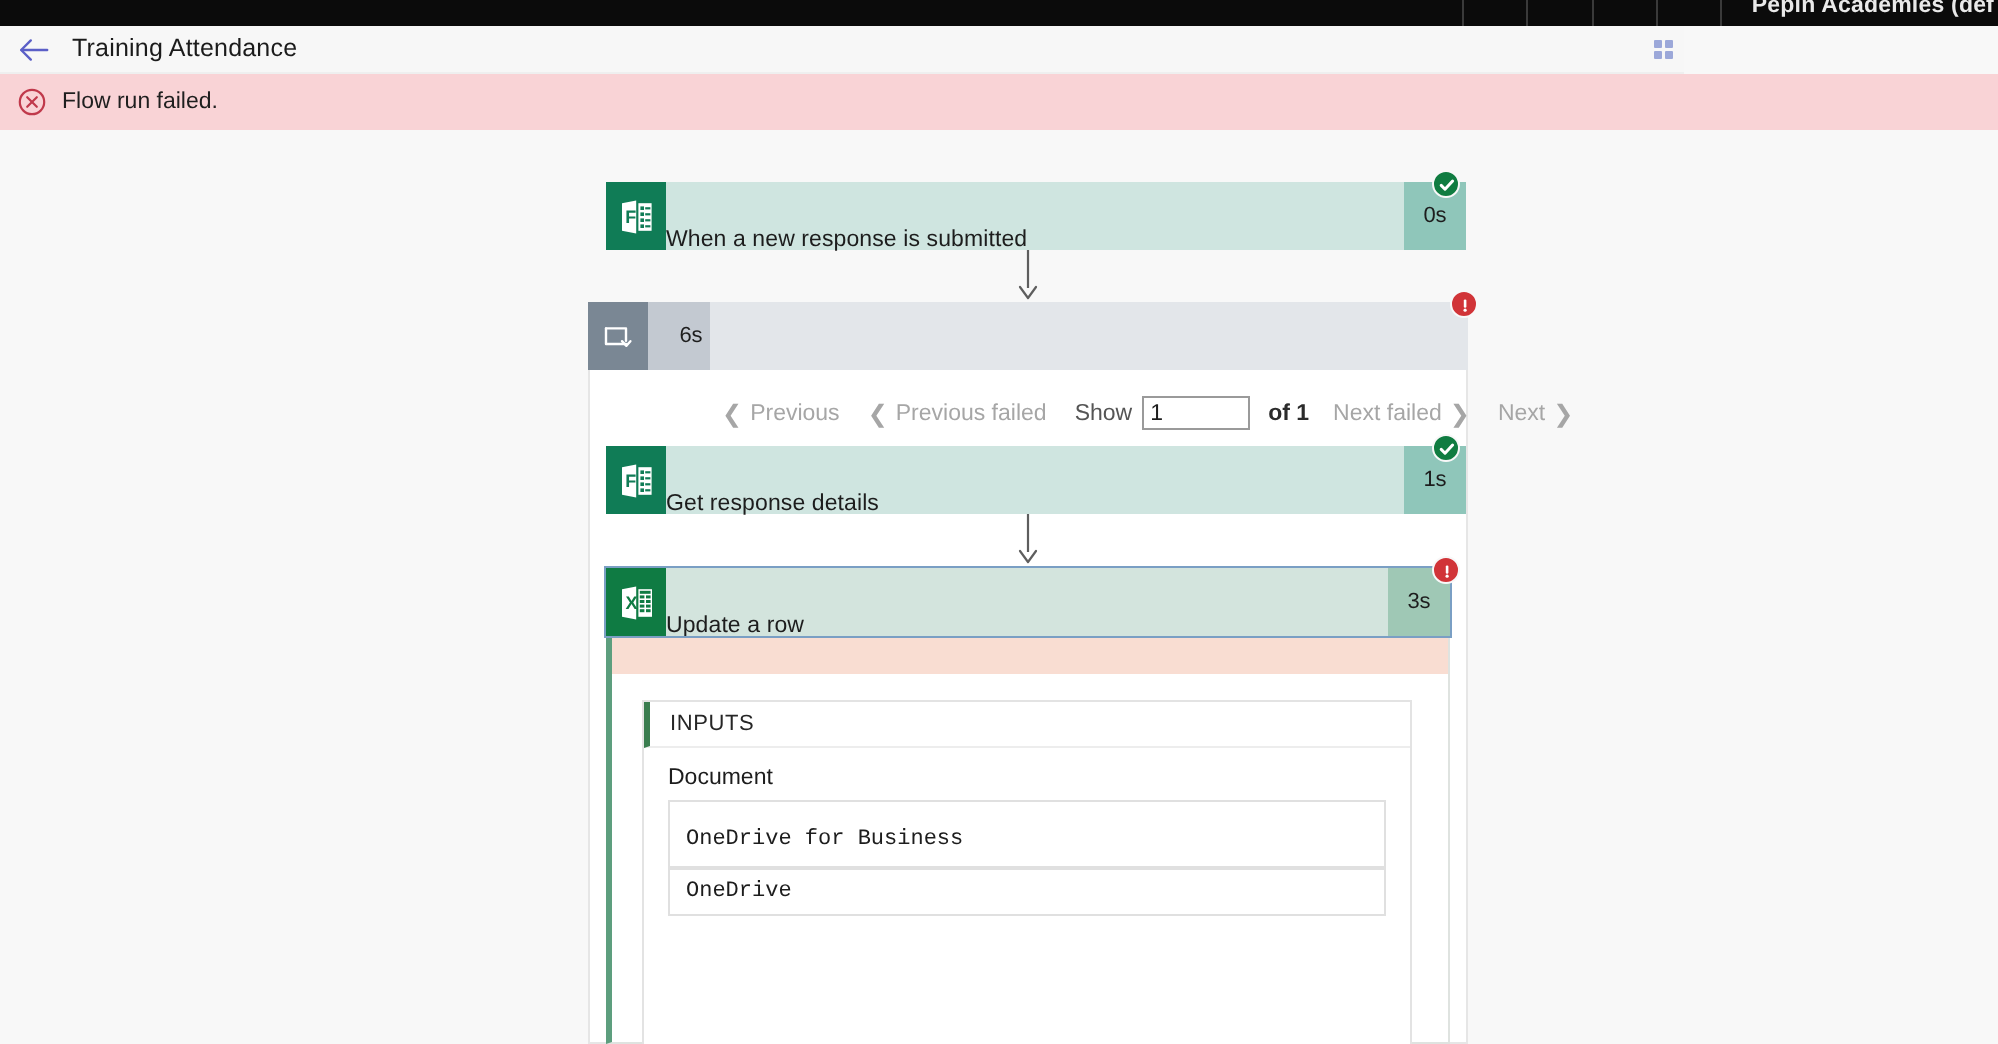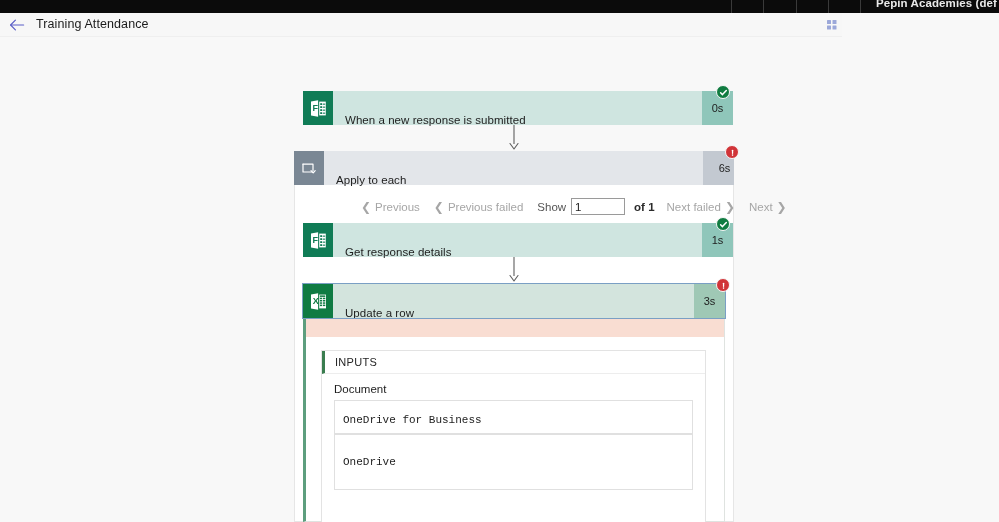--- a/index.html
+++ b/index.html
@@ -113,21 +113,20 @@
     width: 30px;
     flex: 0 0 30px;
     display: flex;
     align-items: center;
     justify-content: center;
   }
   .action-title {
     flex: 1 1 auto;
     display: flex;
     align-items: center;
-    padding-left: 12px;
     font-size: 11.5px;
     color: #1d1d1d;
     letter-spacing: .05px;
     margin-top: 24px;
   }
   .action-duration {
     width: 31px;
     flex: 0 0 31px;
     display: flex;
     align-items: center;
@@ -261,21 +260,21 @@
     color: #1d1d1d;
     padding: 9px 0 5px 12px;
   }
   .field-value {
     margin: 0 12px;
     border: 1px solid #e0e0e0;
     background: #ffffff;
     font-family: "Liberation Mono", monospace;
     font-size: 11px;
     color: #1d1d1d;
-    padding: 21px 8px;
+    padding: 5px 8px;
   }
   .field-value.tall { padding: 13px 24px 7px 8px; font-family: Liberation Mono, monospace; }
 </style>
 </head>
 <body>
 
 <div id="app">
 
   <div class="browser-strip">
     <div class="tab-div" style="left:731px;"></div>
@@ -299,20 +298,30 @@
         <g fill="#8d9bd4">
           <rect x="1" y="3" width="4" height="4" rx="0.5"></rect>
           <rect x="6.5" y="3" width="4" height="4" rx="0.5"></rect>
           <rect x="1" y="8.5" width="4" height="4" rx="0.5"></rect>
           <rect x="6.5" y="8.5" width="4" height="4" rx="0.5"></rect>
         </g>
       </svg>
     </div>
   </div>
 
+  <div class="error-banner">
+    <div class="banner-icon">
+      <svg width="14" height="14" viewBox="0 0 14 14">
+        <circle cx="7" cy="7" r="6.1" fill="none" stroke="#c0394b" stroke-width="1.1"></circle>
+        <line x1="4.6" y1="4.6" x2="9.4" y2="9.4" stroke="#c0394b" stroke-width="1.1" stroke-linecap="round"></line>
+        <line x1="9.4" y1="4.6" x2="4.6" y2="9.4" stroke="#c0394b" stroke-width="1.1" stroke-linecap="round"></line>
+      </svg>
+    </div>
+    <div class="banner-text">Flow run failed.</div>
+  </div>
 
   <div class="canvas">
 
     <div class="action-card card-success" style="left:303px; top:26px; width:430px;">
       <div class="action-icon">
         <svg width="19" height="19" viewBox="0 0 19 19">
           <path d="M2 2.6 L9.1 1.3 L9.1 17.7 L2 16.4 Z" fill="#ffffff"></path>
           <text x="3.6" y="12.4" font-family="Liberation Sans, sans-serif" font-size="9" font-weight="bold" fill="#107c56">F</text>
           <rect x="10.2" y="2.6" width="6.6" height="13.8" fill="#ffffff"></rect>
           <g fill="#107c56">
@@ -346,21 +355,20 @@
     <div class="loop-container" style="left:294px; top:120px; width:440px; height:337px;"></div>
 
     <div class="action-card card-loop" style="left:294px; top:86px; width:440px;">
       <div class="action-icon">
         <svg width="18" height="18" viewBox="0 0 18 18">
           <path d="M3 5.2 L3 13 L13 13" fill="none" stroke="#ffffff" stroke-width="1.2" stroke-linecap="round" stroke-linejoin="round"></path>
           <path d="M3 5.2 L13 5.2 L13 11.4" fill="none" stroke="#ffffff" stroke-width="1.2" stroke-linecap="round" stroke-linejoin="round"></path>
           <path d="M11 11.6 L13.2 13.9 L15.2 11.6" fill="none" stroke="#ffffff" stroke-width="1.2" stroke-linecap="round" stroke-linejoin="round"></path>
         </svg>
       </div>
-      <div class="action-title">Apply to each</div>
       <div class="action-duration">6s</div>
     </div>
     <div class="badge badge-error" style="left:725px; top:80px;">
       <svg width="9" height="9" viewBox="0 0 9 9">
         <rect x="3.9" y="1.7" width="1.3" height="4.2" rx="0.6" fill="#ffffff"></rect>
         <circle cx="4.55" cy="7.1" r="0.8" fill="#ffffff"></circle>
       </svg>
     </div>
 
     <div class="pager" style="left:361px; top:133px;">

